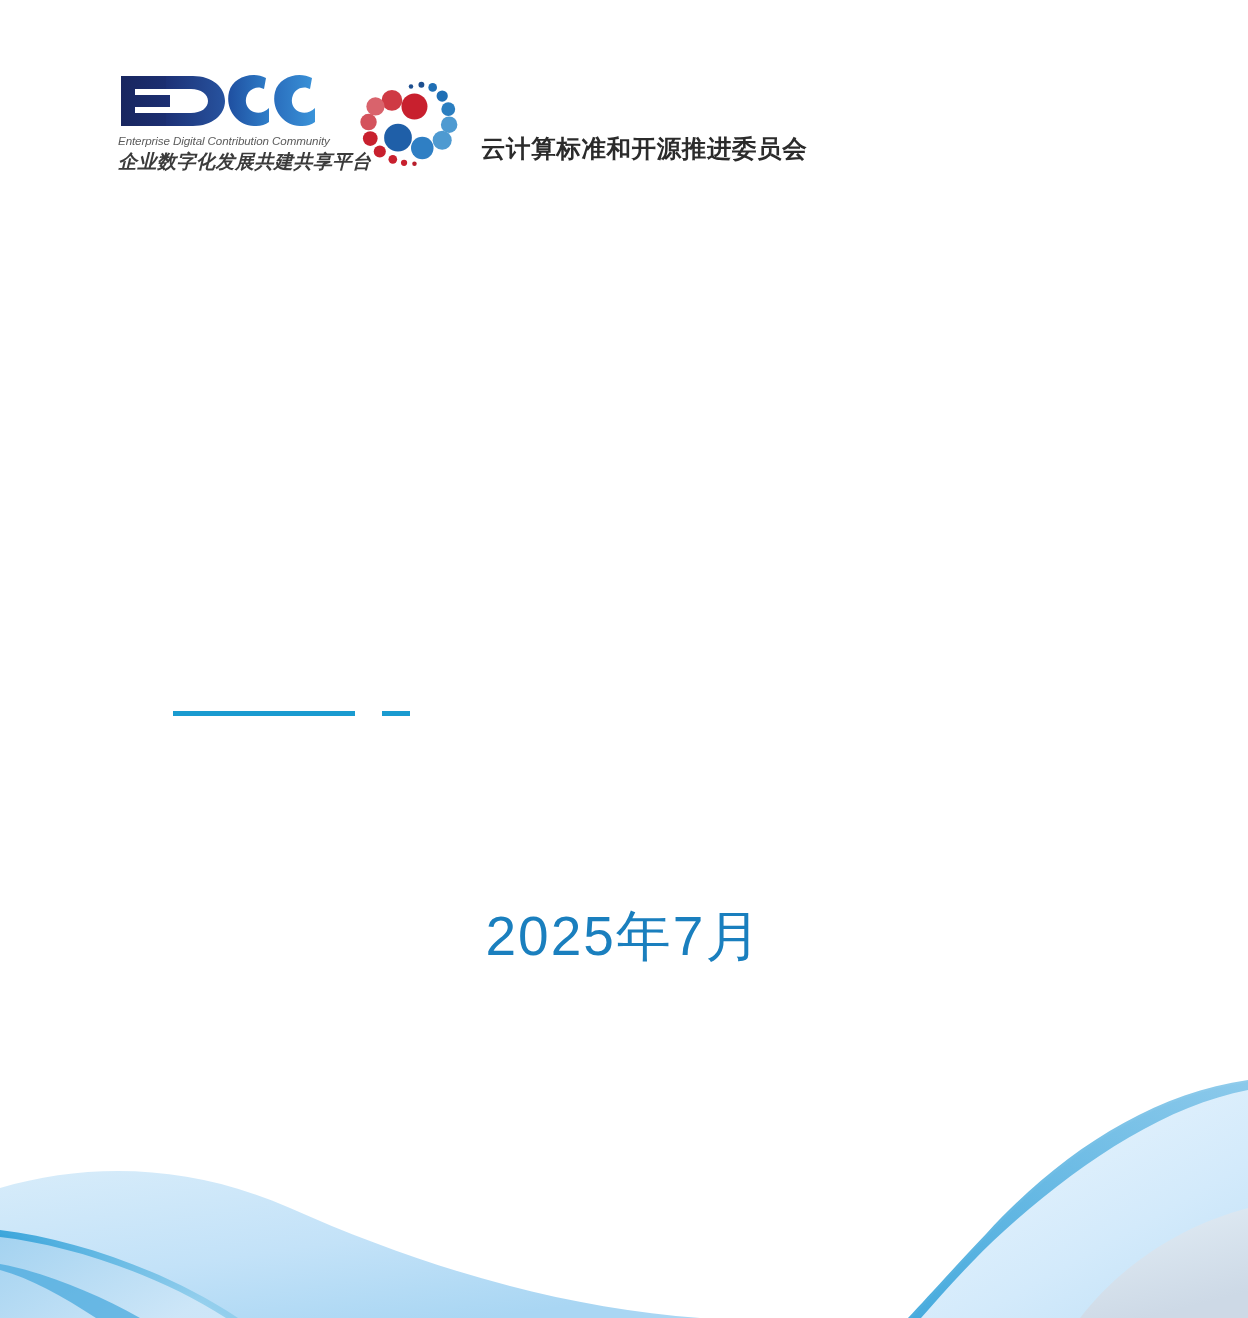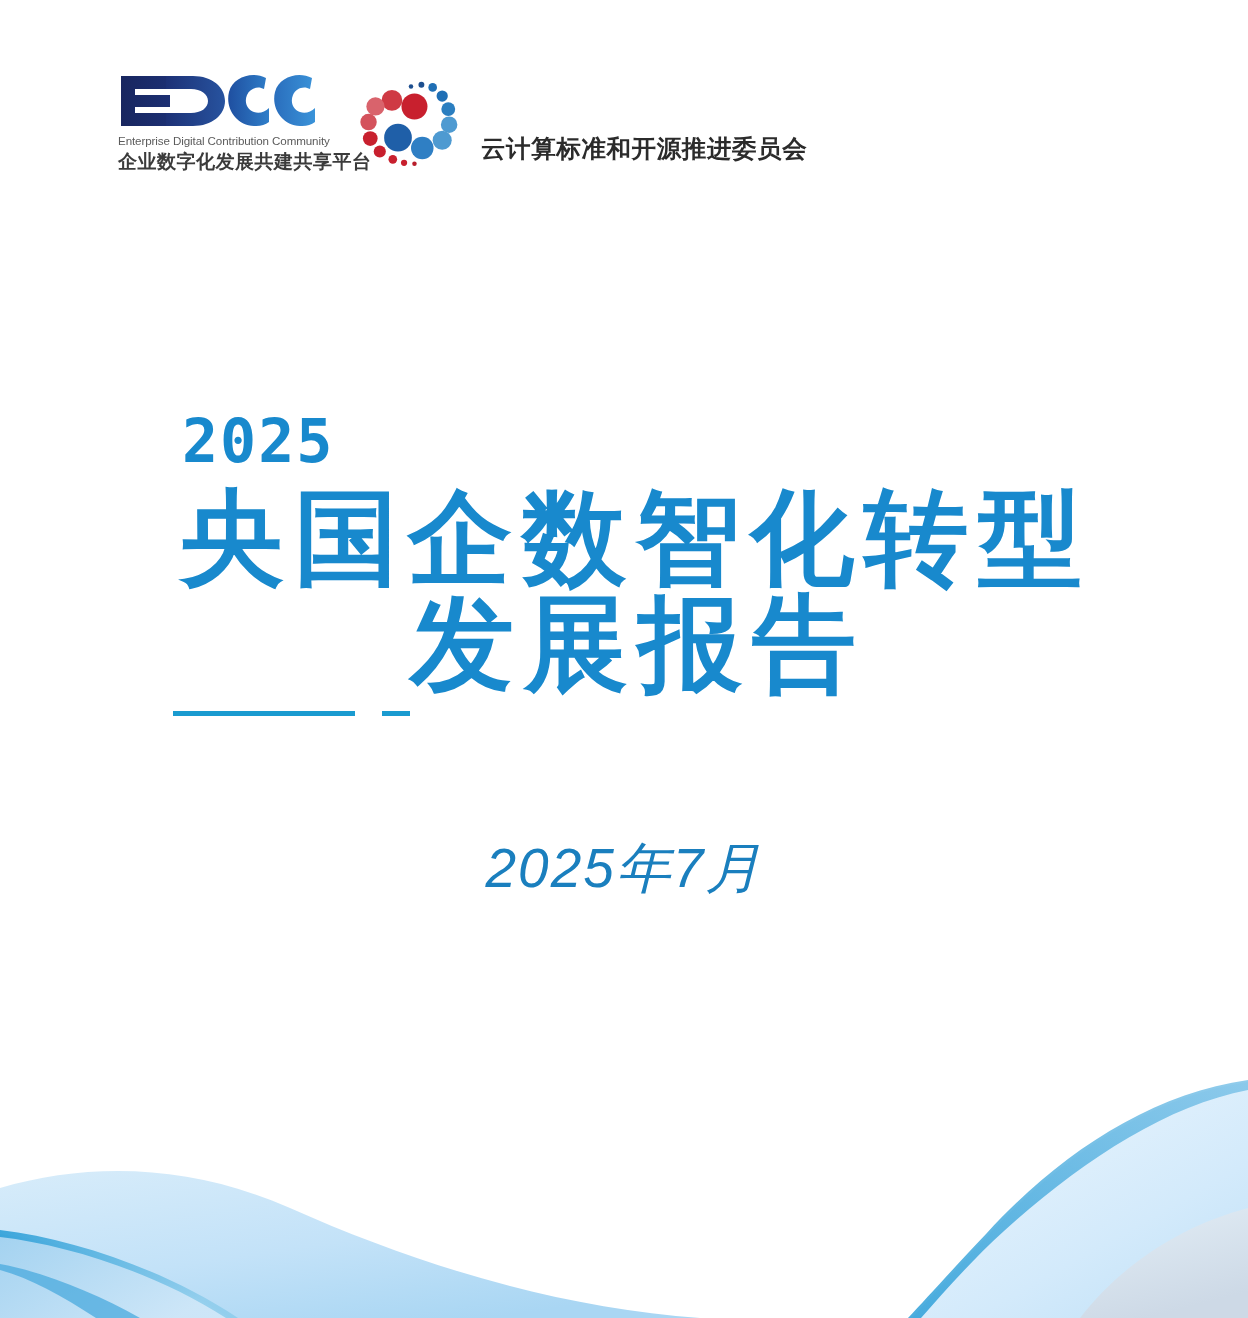--- a/index.html
+++ b/index.html
@@ -36,20 +36,21 @@
     top: 72px;
     width: 1248px;
     height: 120px;
   }
 
   .edcc-logo {
     position: absolute;
     left: 118px;
     top: 0;
     width: 205px;
+    font-style: italic;
   }
   .edcc-mark {
     display: block;
     width: 200px;
     height: 58px;
   }
   .edcc-en {
     display: block;
     margin-top: 4px;
     font-size: 11.6px;
@@ -147,29 +148,28 @@
     width: 28px;
     height: 5px;
     margin-left: 27px;
     background: #1a9bd0;
   }
 
   
   .date-line {
     position: absolute;
     left: 0;
-    top: 834px;
+    top: 902px;
     width: 1248px;
     text-align: center;
     font-size: 55px;
     line-height: 68px;
     font-weight: 400;
     letter-spacing: 2px;
     color: #1a7fbe;
-    font-style: italic;
   }
 </style>
 </head>
 <body>
 
 <div class="page">
 
   <div class="logo-bar">
 
     <div class="edcc-logo">
@@ -227,25 +227,20 @@
         <circle cx="96" cy="73" r="11" fill="#4e9ad1"></circle>
 
         <circle cx="73" cy="82" r="13" fill="#2f7fc4"></circle>
         <circle cx="45" cy="70" r="16" fill="#1f5fa8"></circle>
       </svg>
       <span class="ccsa-text">云计算标准和开源推进委员会</span>
     </div>
 
   </div>
 
-  <div class="title-block">
-    <div class="title-year">2025</div>
-    <div class="title-line1">央国企数智化转型</div>
-    <div class="title-line2">发展报告</div>
-  </div>
 
   <div class="rule-row">
     <span class="rule-long"></span>
     <span class="rule-short"></span>
   </div>
 
   <div class="date-line">2025年7月</div>
 
   <svg class="waves" viewBox="0 0 1248 260" preserveAspectRatio="none" aria-hidden="true">
     <defs>

